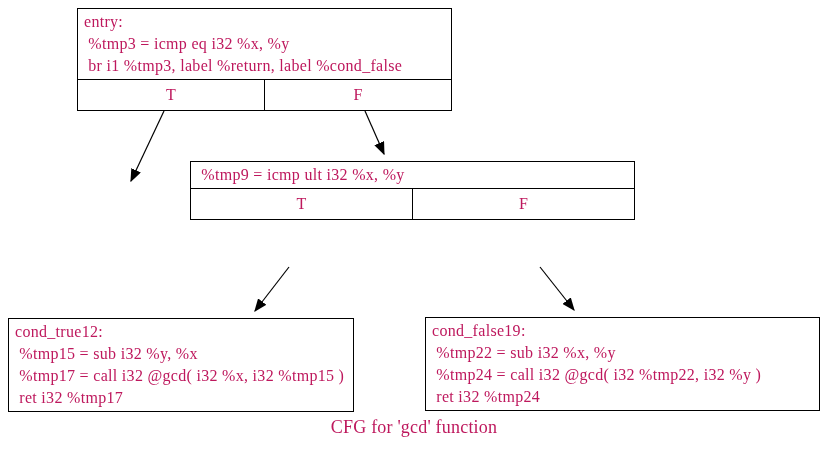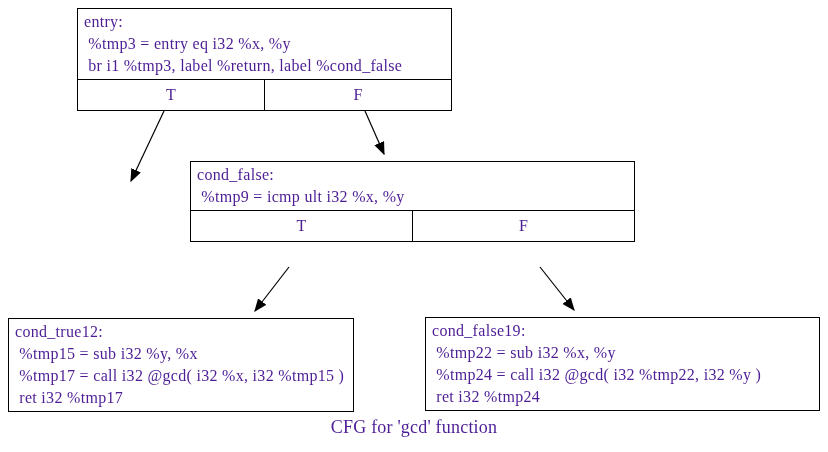--- a/index.html
+++ b/index.html
@@ -6,21 +6,21 @@
     margin: 0;
     padding: 0;
     background: #ffffff;
   }
   .canvas {
     position: relative;
     width: 828px;
     height: 452px;
     background: #ffffff;
     font-family: "Liberation Serif", "DejaVu Serif", serif;
-    color: #4c1d95;
+    color: #be185d;
     overflow: hidden;
   }
   .edges {
     position: absolute;
     left: 0;
     top: 0;
     width: 828px;
     height: 452px;
     pointer-events: none;
   }
@@ -77,33 +77,32 @@
     </defs>
     <line x1="164" y1="111" x2="131" y2="181" stroke="#000000" stroke-width="1.2" marker-end="url(#arrow)"></line>
     <line x1="365" y1="111" x2="384" y2="154" stroke="#000000" stroke-width="1.2" marker-end="url(#arrow)"></line>
     <line x1="289" y1="267" x2="255" y2="311" stroke="#000000" stroke-width="1.2" marker-end="url(#arrow)"></line>
     <line x1="540" y1="267" x2="574" y2="310" stroke="#000000" stroke-width="1.2" marker-end="url(#arrow)"></line>
   </svg>
 
   <div class="node" style="left:77px; top:8px; width:375px;">
     <div class="body">
       <div class="line">entry:</div>
-      <div class="line"> %tmp3 = entry eq i32 %x, %y</div>
+      <div class="line"> %tmp3 = icmp eq i32 %x, %y</div>
       <div class="line"> br i1 %tmp3, label %return, label %cond_false</div>
     </div>
     <div class="tfrow">
       <div class="tfcell">T</div>
       <div class="tfcell">F</div>
     </div>
   </div>
 
 
   <div class="node" style="left:190px; top:161px; width:445px;">
     <div class="body">
-      <div class="line">cond_false:</div>
       <div class="line"> %tmp9 = icmp ult i32 %x, %y</div>
     </div>
     <div class="tfrow">
       <div class="tfcell">T</div>
       <div class="tfcell">F</div>
     </div>
   </div>
 
   <div class="node" style="left:8px; top:318px; width:346px;">
     <div class="body">

